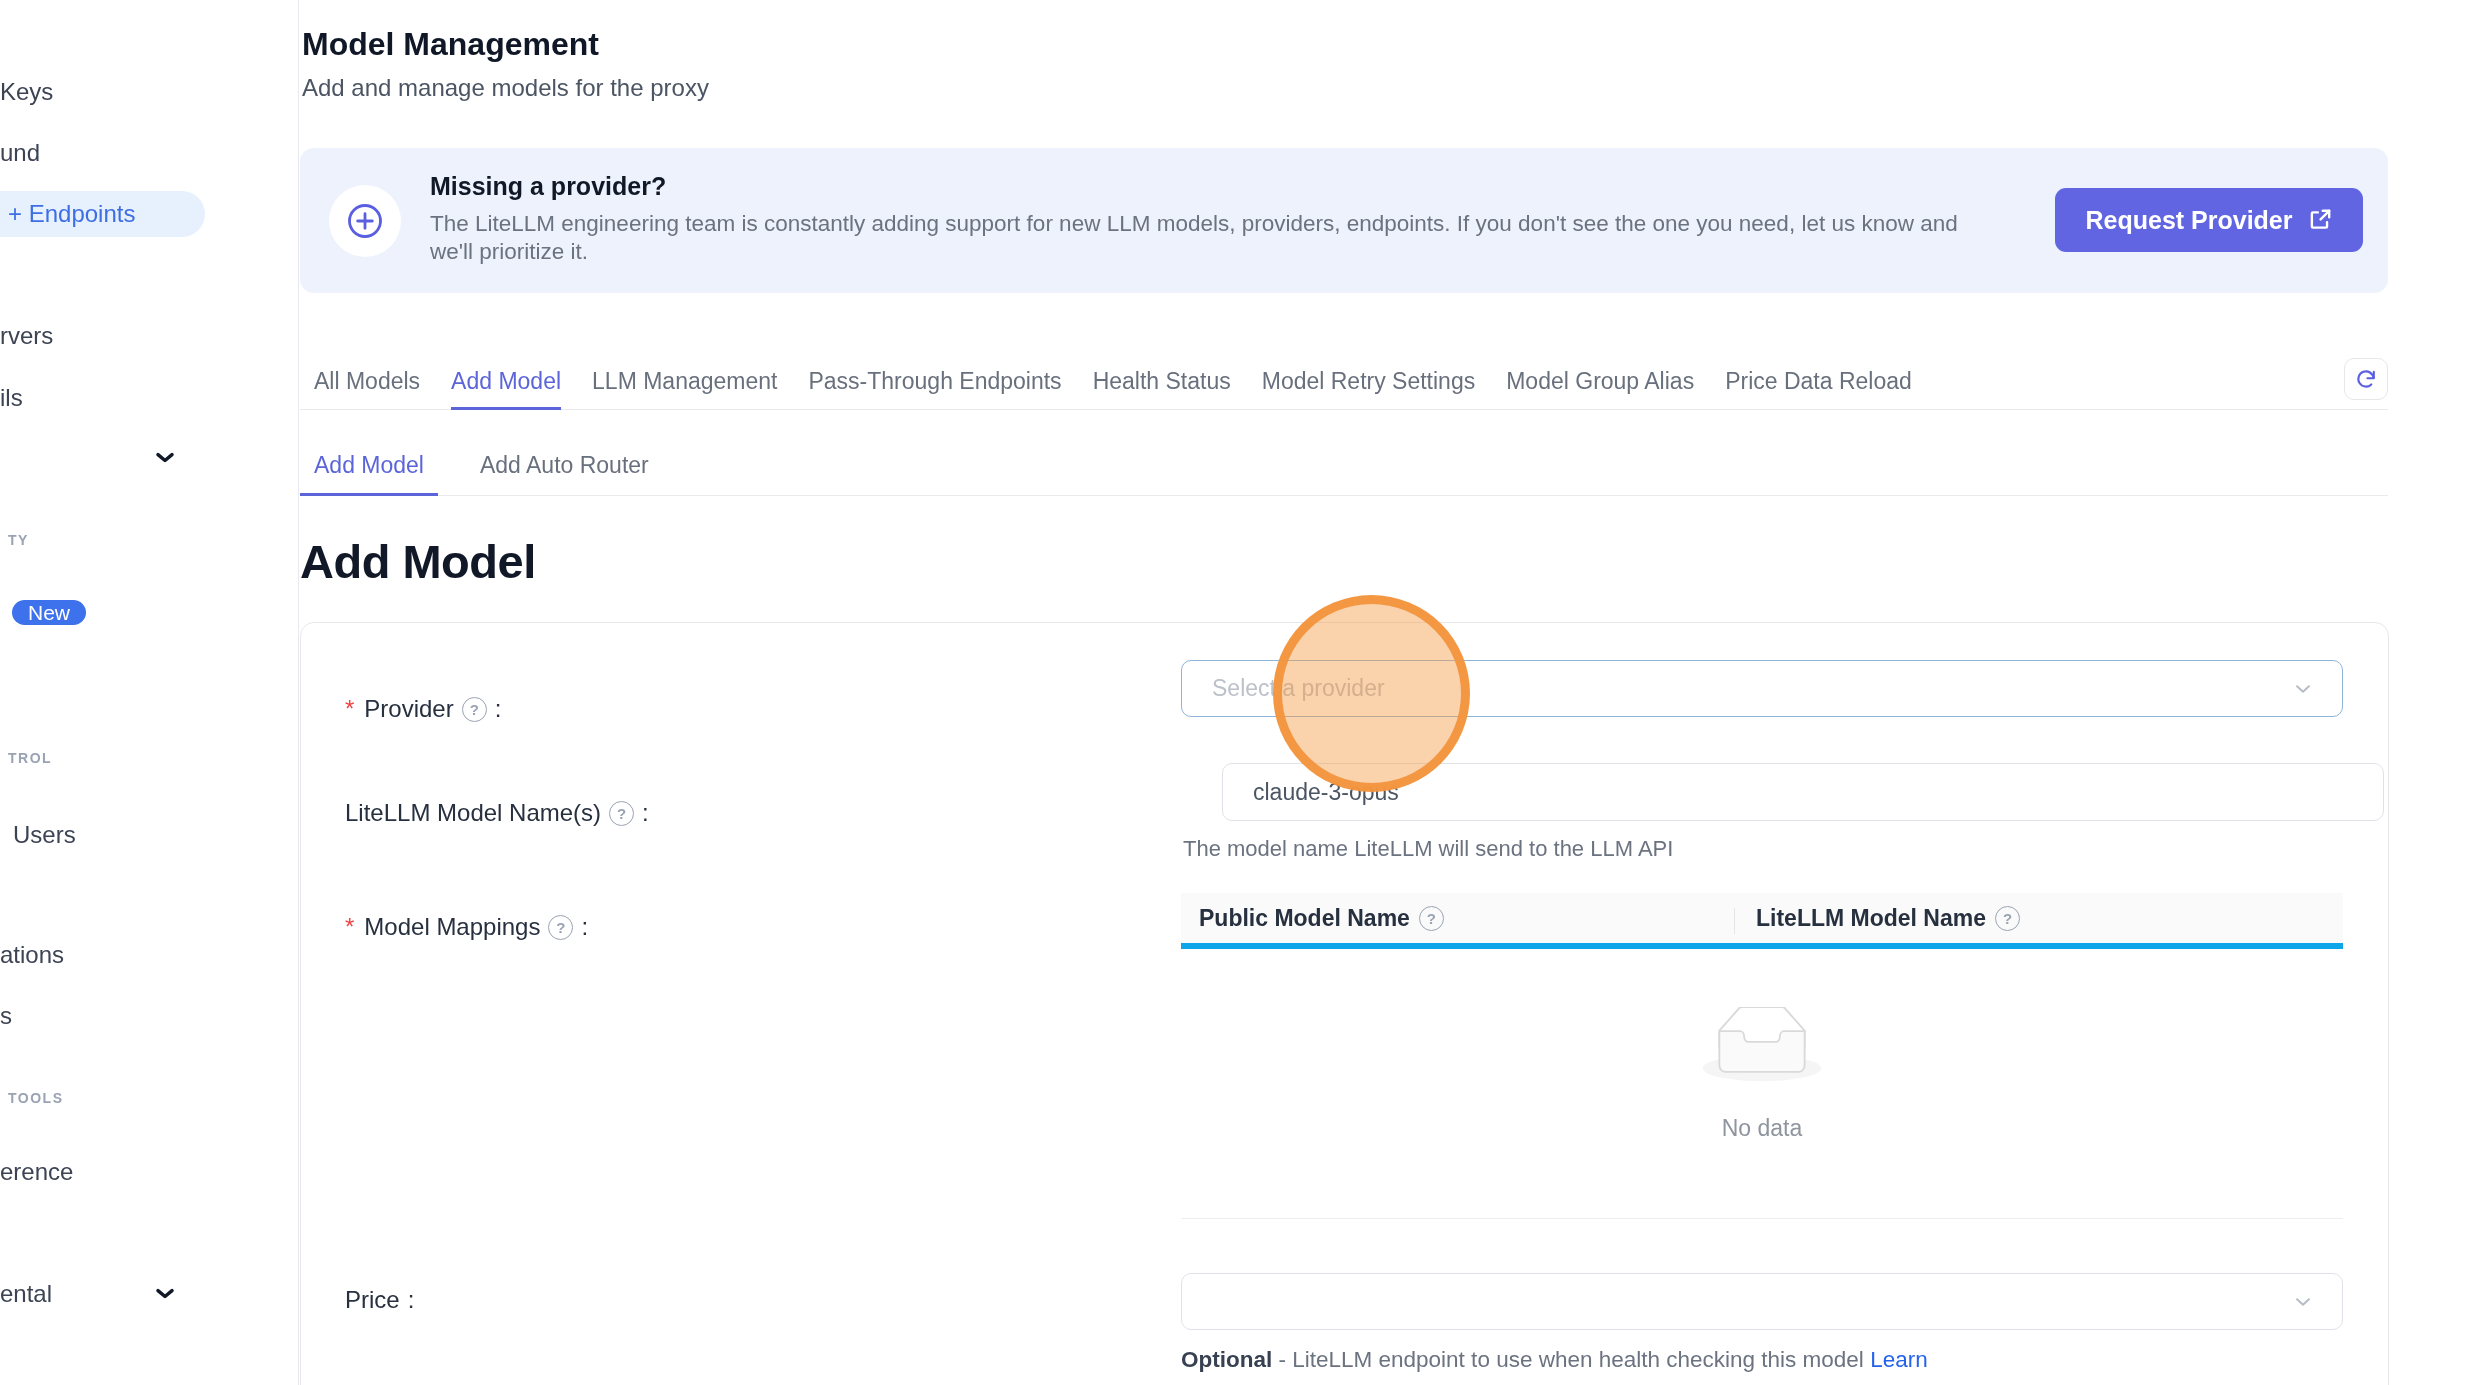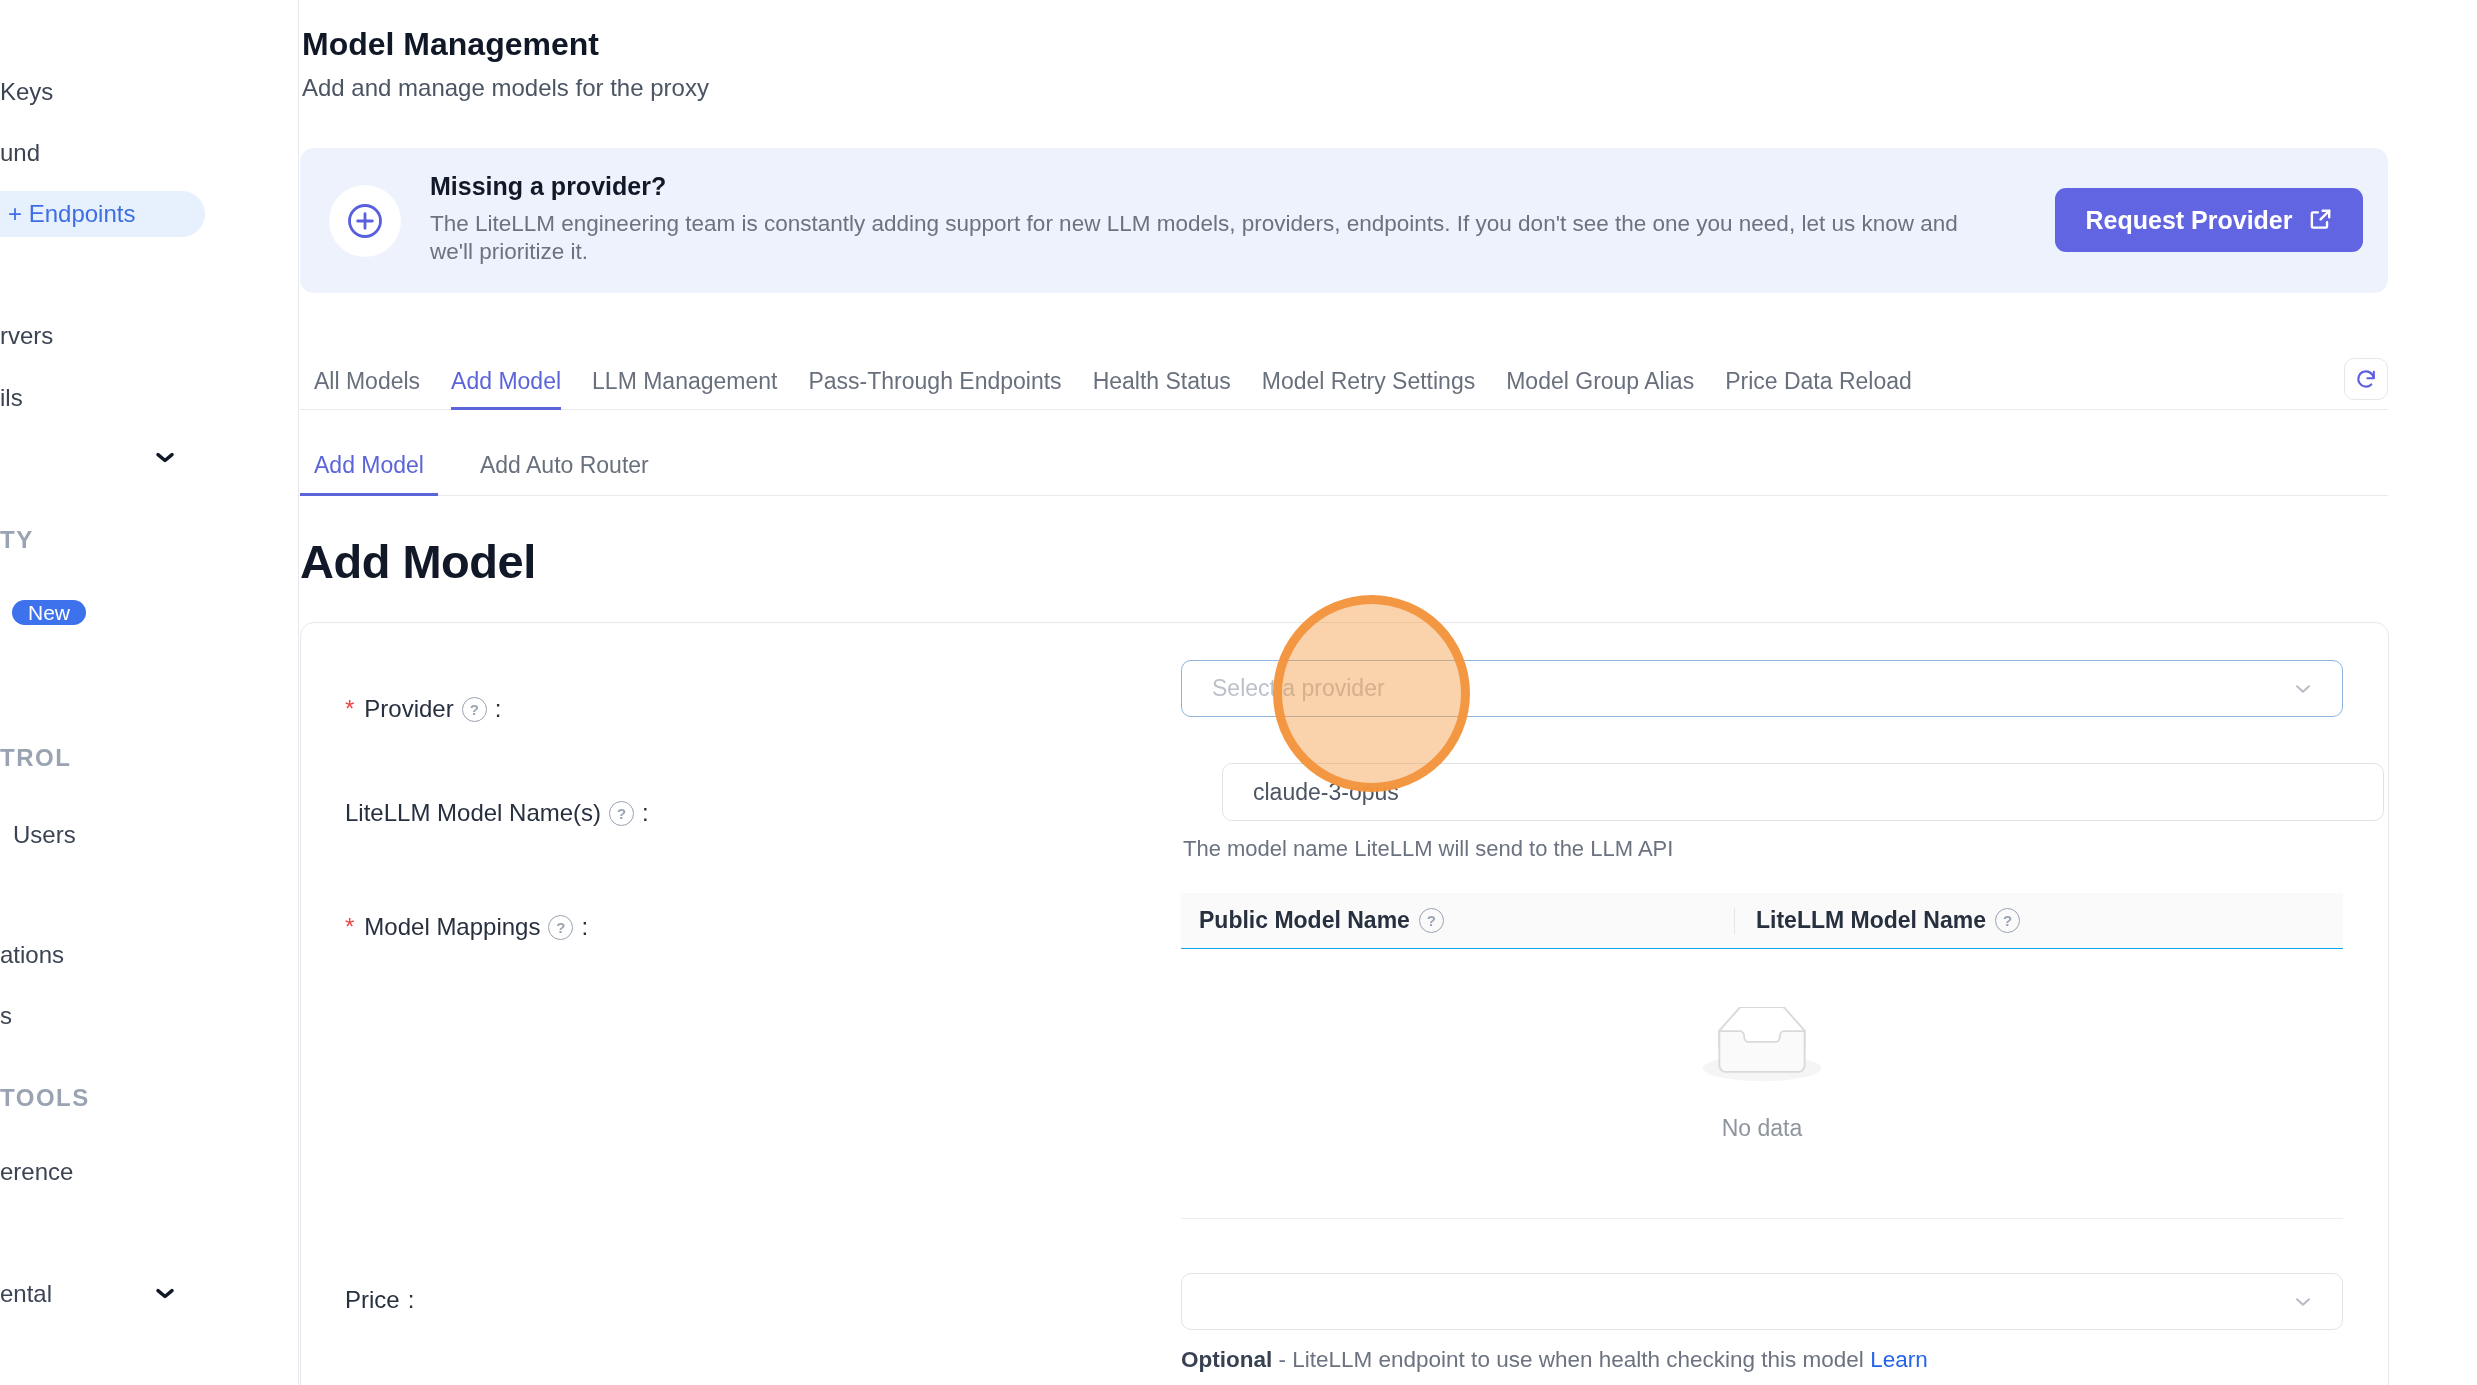--- a/index.html
+++ b/index.html
@@ -3,21 +3,21 @@
 <meta charset="utf-8">
 <style>
   * { margin:0; padding:0; box-sizing:border-box; }
   html,body { background:#fff; }
   body { font-family:"Liberation Sans", sans-serif; color:#1f2937; }
   .page { position:relative; width:2477px; height:1385px; overflow:hidden; background:#fff; }
 
   
   .sidebar { position:absolute; left:0; top:0; width:299px; height:1385px; background:#fff; border-right:1.5px solid #e7e9ee; z-index:5; }
   .side-item { position:absolute; left:0; font-size:24px; color:#3c4454; white-space:nowrap; line-height:28px; cursor:pointer; }
-  .side-section { position:absolute; left:0; font-size:24px; font-weight:700; color:#9aa3b2; letter-spacing:1.5px; line-height:24px; }
+  .side-section { position:absolute; left:8px; font-size:14px; font-weight:700; color:#9aa3b2; letter-spacing:1.5px; line-height:24px; }
   .side-pill { position:absolute; left:-30px; top:191px; width:235px; height:46px; background:#e7f0fd; border-radius:23px; display:flex; align-items:center; padding-left:38px; cursor:pointer; }
   .side-pill span { font-size:24px; color:#3e6ee4; font-weight:500; white-space:nowrap; }
   .new-badge { position:absolute; left:12px; top:600px; width:74px; height:25px; background:#3d72ec; border-radius:17px; color:#fff; font-size:21px; font-weight:500; display:flex; align-items:center; justify-content:center; }
   .chev { position:absolute; width:28px; height:28px; color:#111827; cursor:pointer; }
 
   
   .page-title { position:absolute; left:302px; top:26px; font-size:32px; font-weight:700; color:#101828; }
   .page-subtitle { position:absolute; left:302px; top:74px; font-size:24px; color:#4b5563; }
 
   
@@ -50,21 +50,21 @@
   .sel { position:absolute; left:880px; width:1162px; height:57px; background:#fff; border-radius:10px; display:flex; align-items:center; padding:0 30px; cursor:pointer; }
   .sel .ph { font-size:23px; color:#bcc1c9; }
   .sel .chev-dn { position:absolute; right:28px; width:22px; height:22px; color:#b7bdc6; }
   .sel-provider { top:37px; border:1.5px solid #8fb4da; }
   .sel-mode { top:650px; border:1.5px solid #dfe3e8; }
   .txt-input { position:absolute; left:880px; top:140px; width:1162px; height:58px; border:1.5px solid #dfe3e8; border-radius:10px; padding:0 30px; font-family:inherit; font-size:23px; color:#4b5563; background:#fff;margin-left:41px; }
   .helper { position:absolute; left:882px; top:213px; font-size:22px; color:#6b7280; }
 
   
   .map-table { position:absolute; left:880px; top:270px; width:1162px; }
-  .map-head { position:relative; height:56px; background:#fafafa; border-bottom:1px solid #0ea5e9; display:flex; align-items:center; }
+  .map-head { position:relative; height:56px; background:#fafafa; border-bottom:6px solid #0ea5e9; display:flex; align-items:center; }
   .map-col { font-size:23px; font-weight:700; color:#27303f; display:flex; align-items:center; gap:9px; }
   .map-col.c1 { padding-left:18px; width:553px; }
   .map-col.c2 { padding-left:22px; }
   .col-div { position:absolute; left:553px; top:15px; width:1px; height:26px; background:#e4e7ea; }
   .map-body { height:270px; border-bottom:1px solid #ebedf0; display:flex; flex-direction:column; align-items:center; justify-content:flex-start; padding-top:58px;gap:6px; }
   .no-data { margin-top:26px; font-size:23px; color:#8e959e; }
 
   .optional-line { position:absolute; left:880px; top:724px; font-size:22.5px; color:#6b7280; white-space:nowrap; }
   .optional-line b { color:#374151; font-weight:700; }
   .learn-link { color:#2563eb; cursor:pointer; }

